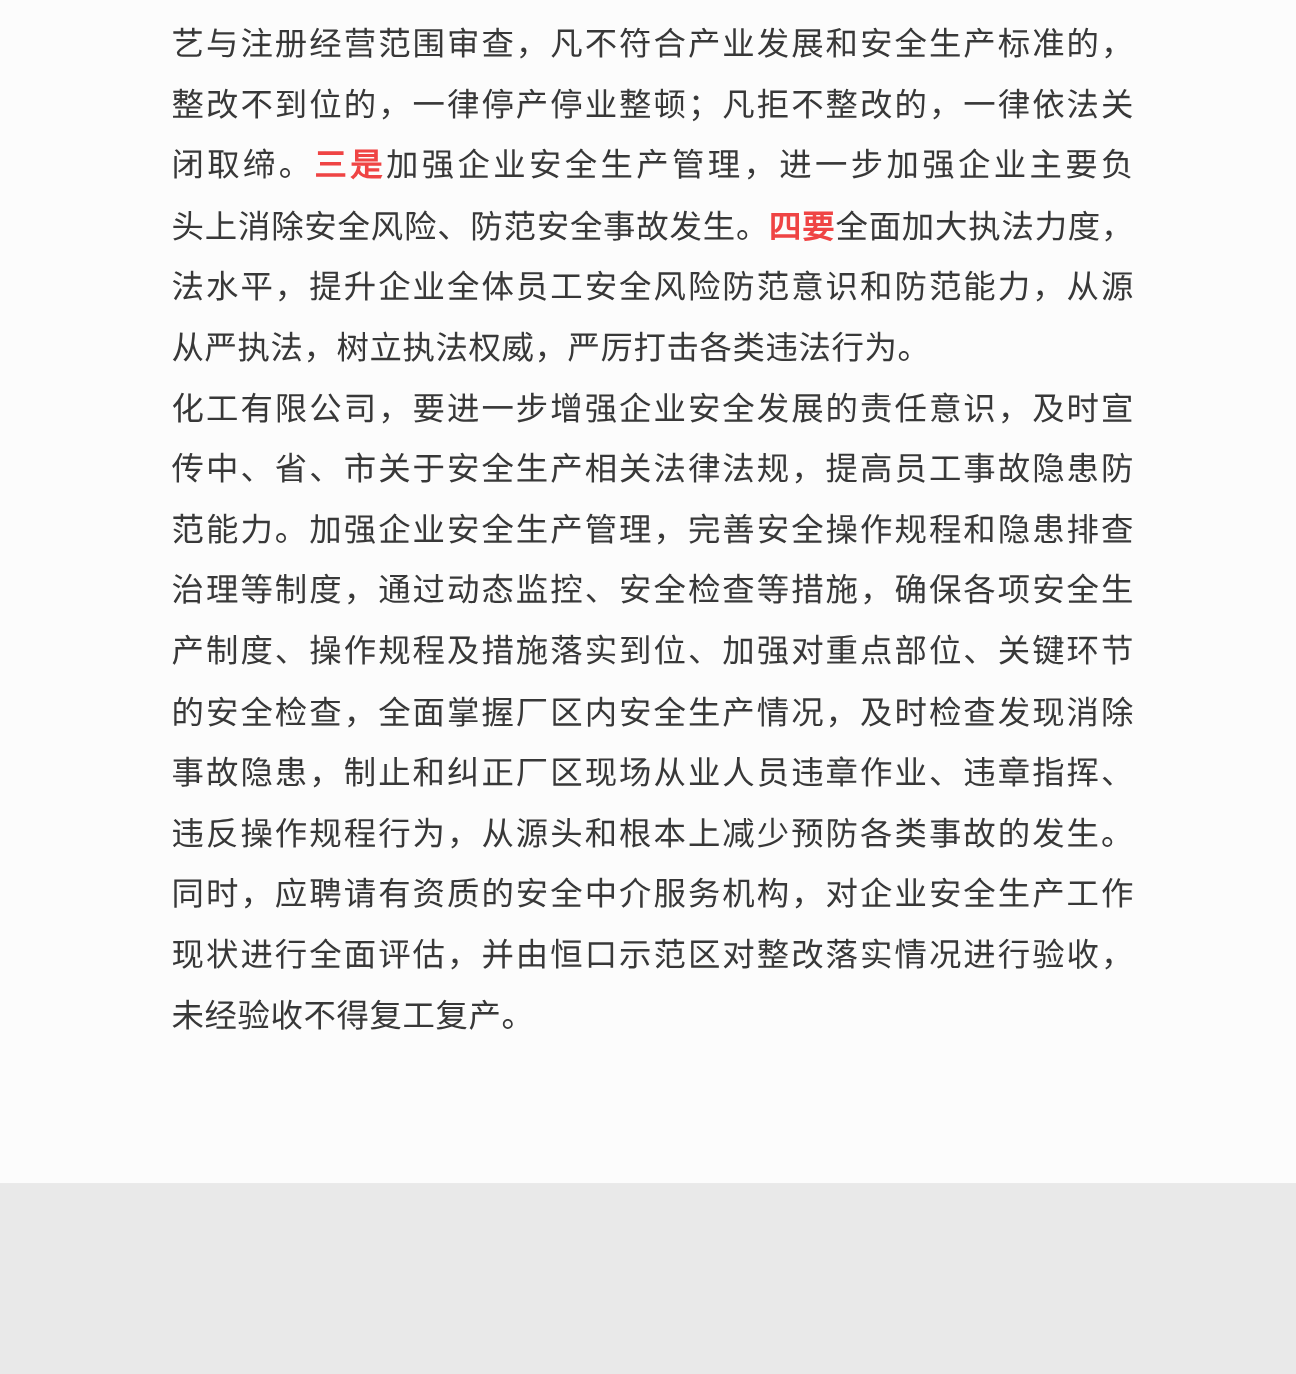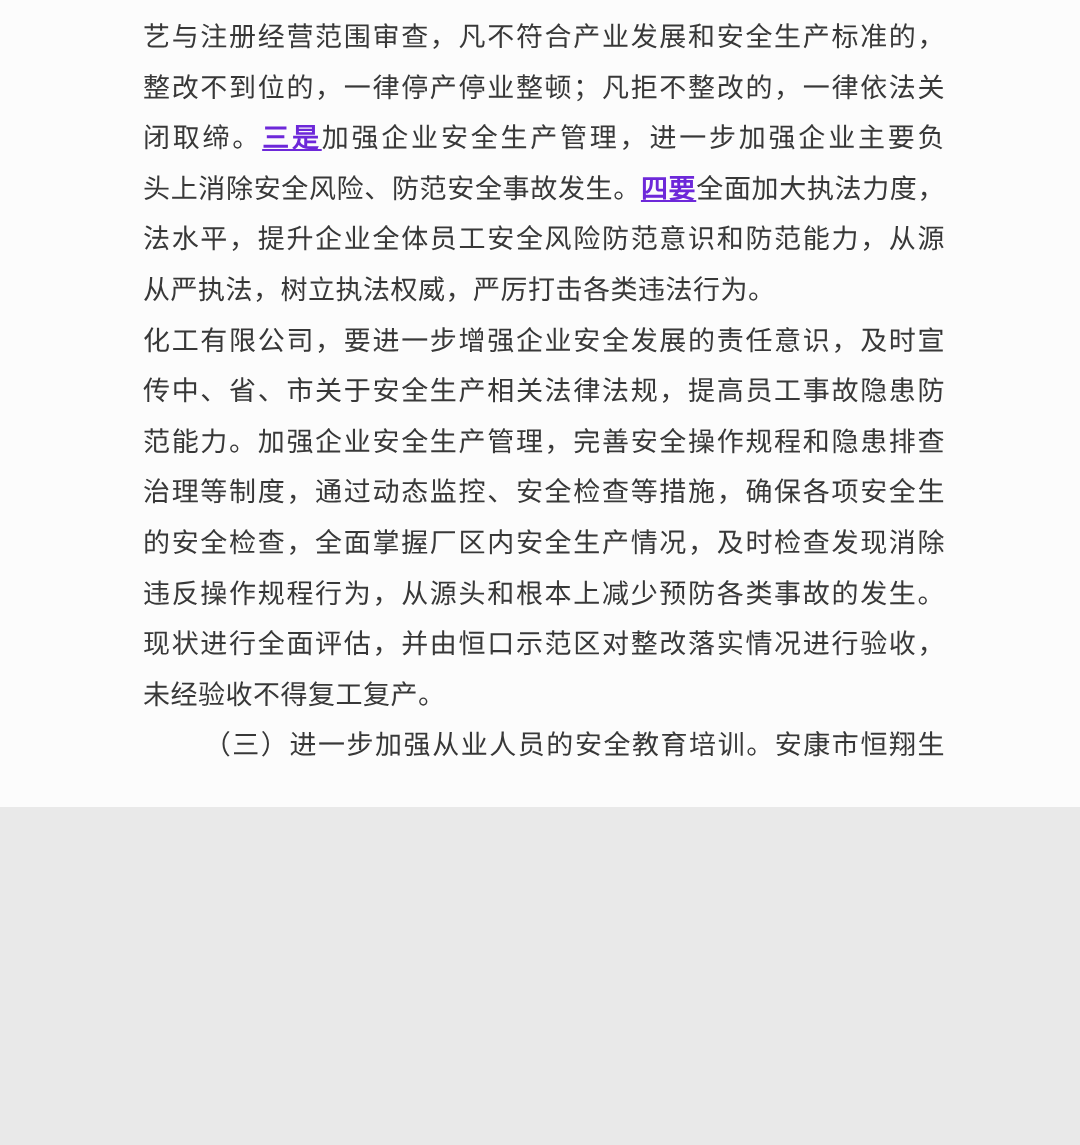--- a/index.html
+++ b/index.html
@@ -3,21 +3,21 @@
 <meta charset="utf-8">
 <style>
   html, body {
     margin: 0;
     padding: 0;
     background: #e9e9e9;
   }
   .page {
     position: relative;
     width: 1080px;
-    height: 807px;
+    height: 986px;
     margin: 0 auto;
     background: #fcfcfc;
     overflow: hidden;
     font-family: "Liberation Serif", "DejaVu Serif", serif;
     color: #383838;
   }
   .text-block {
     position: absolute;
     top: 12px;
     left: 143px;
@@ -36,38 +36,39 @@
   }
   .line.para-end {
     text-align: right;
     text-align-last: left;
   }
   .line.indent {
     text-indent: 2.25em;
   }
   .bold-run {
     font-weight: bold;
-    color: #6d28d9;
-    text-decoration: underline;
+    color: #ef4444;
   }
 </style>
 </head>
 <body>
 
 <div class="page">
   <div class="text-block">
       <div class="line"><span>艺与注册经营范围审查，凡不符合产业发展和安全生产标准的，</span></div>
       <div class="line"><span>整改不到位的，一律停产停业整顿；凡拒不整改的，一律依法关</span></div>
       <div class="line"><span>闭取缔。</span><span class="bold-run">三是</span><span>加强企业安全生产管理，进一步加强企业主要负</span></div>
       <div class="line"><span>头上消除安全风险、防范安全事故发生。</span><span class="bold-run">四要</span><span>全面加大执法力度，</span></div>
       <div class="line"><span>法水平，提升企业全体员工安全风险防范意识和防范能力，从源</span></div>
       <div class="line para-end"><span>从严执法，树立执法权威，严厉打击各类违法行为。</span></div>
       <div class="line"><span>化工有限公司，要进一步增强企业安全发展的责任意识，及时宣</span></div>
       <div class="line"><span>传中、省、市关于安全生产相关法律法规，提高员工事故隐患防</span></div>
       <div class="line"><span>范能力。加强企业安全生产管理，完善安全操作规程和隐患排查</span></div>
       <div class="line"><span>治理等制度，通过动态监控、安全检查等措施，确保各项安全生</span></div>
+      <div class="line"><span>产制度、操作规程及措施落实到位、加强对重点部位、关键环节</span></div>
       <div class="line"><span>的安全检查，全面掌握厂区内安全生产情况，及时检查发现消除</span></div>
+      <div class="line"><span>事故隐患，制止和纠正厂区现场从业人员违章作业、违章指挥、</span></div>
       <div class="line"><span>违反操作规程行为，从源头和根本上减少预防各类事故的发生。</span></div>
+      <div class="line"><span>同时，应聘请有资质的安全中介服务机构，对企业安全生产工作</span></div>
       <div class="line"><span>现状进行全面评估，并由恒口示范区对整改落实情况进行验收，</span></div>
       <div class="line para-end"><span>未经验收不得复工复产。</span></div>
-      <div class="line indent"><span>（三）进一步加强从业人员的安全教育培训。安康市恒翔生</span></div>
     </div>
 </div>
 
 </body></html>

